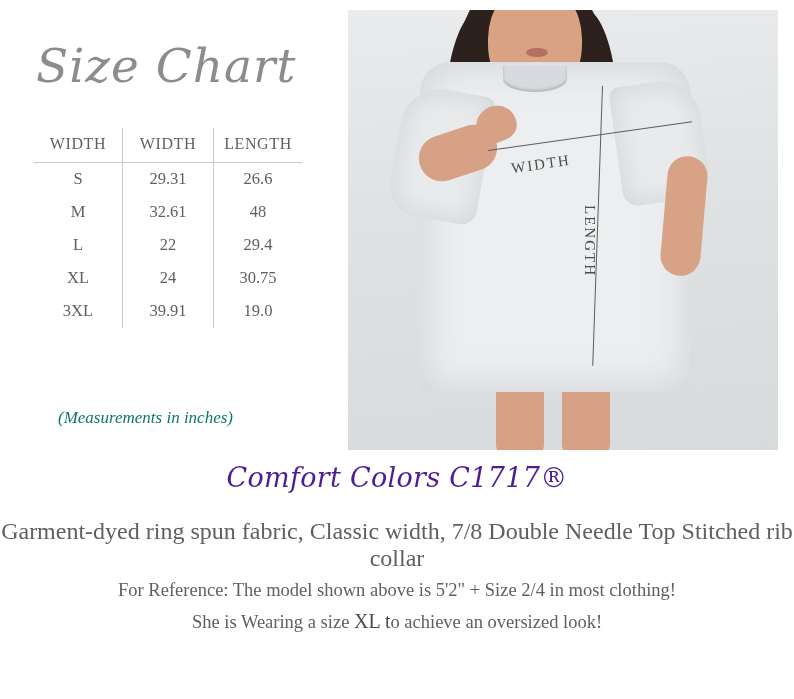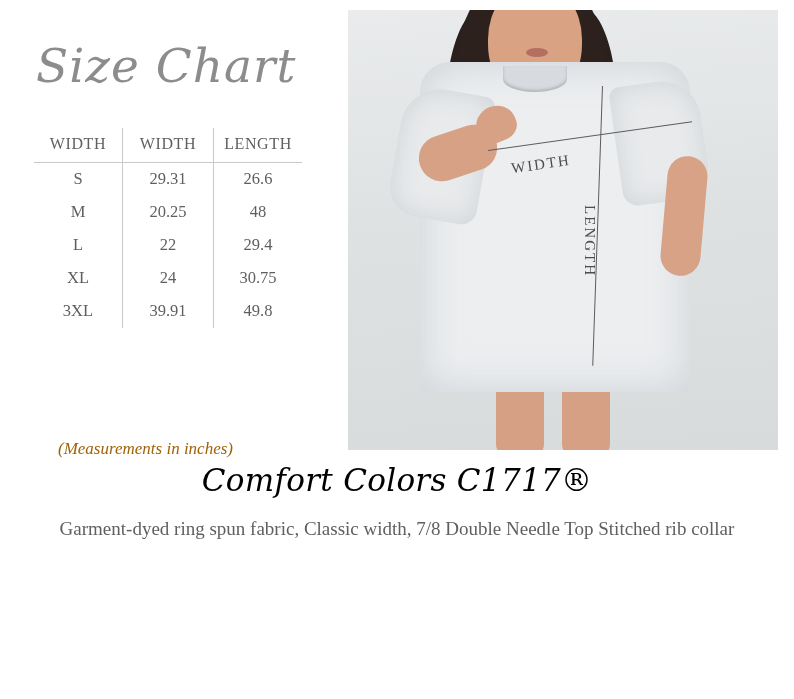--- a/index.html
+++ b/index.html
@@ -80,23 +80,22 @@
     width: 33%;
   }
 
   .measure-note {
     position: absolute;
     left: 58px;
     top: 408px;
     font-family: "Liberation Serif", serif;
     font-style: italic;
     font-size: 17px;
-    color: #a16207;
+    color: #0f766e;
     white-space: nowrap;
-    margin-top: 31px;
   }
 
   
   .photo-frame {
     position: absolute;
     left: 348px;
     top: 10px;
     width: 430px;
     height: 440px;
     background: #dfe3e4;
@@ -299,32 +298,32 @@
 
   
   .product-name {
     position: absolute;
     left: 0;
     right: 0;
     top: 462px;
     text-align: center;
     font-family: "DejaVu Serif", serif;
     font-style: italic;
-    font-size: 31px;
-    color: #000000;
+    font-size: 27px;
+    color: #4c1d95;
     letter-spacing: 0.3px;
   }
   .product-desc {
     position: absolute;
     left: 0;
     right: 0;
     top: 518px;
     text-align: center;
     font-family: "Liberation Serif", serif;
-    font-size: 19px;
+    font-size: 24px;
     color: #5f5f5f;
   }
   .reference-block {
     position: absolute;
     left: 0;
     right: 0;
     top: 575px;
     text-align: center;
     font-family: "Liberation Serif", serif;
     font-size: 18.5px;
@@ -353,37 +352,37 @@
         </tr>
       </thead>
       <tbody>
         <tr>
           <td class="col-size">S</td>
           <td class="col-width">29.31</td>
           <td class="col-length">26.6</td>
         </tr>
         <tr>
           <td class="col-size">M</td>
-          <td class="col-width">20.25</td>
+          <td class="col-width">32.61</td>
           <td class="col-length">48</td>
         </tr>
         <tr>
           <td class="col-size">L</td>
           <td class="col-width">22</td>
           <td class="col-length">29.4</td>
         </tr>
         <tr>
           <td class="col-size">XL</td>
           <td class="col-width">24</td>
           <td class="col-length">30.75</td>
         </tr>
         <tr>
           <td class="col-size">3XL</td>
           <td class="col-width">39.91</td>
-          <td class="col-length">49.8</td>
+          <td class="col-length">19.0</td>
         </tr>
       </tbody>
     </table>
 
     <div class="measure-note">(Measurements in inches)</div>
   </div>
 
   <div class="photo-frame">
     <div class="photo-bg"></div>
     <div class="hair-left"></div>
@@ -403,14 +402,20 @@
     <div class="arm-right"></div>
     <div class="line-width"></div>
     <div class="line-length"></div>
     <div class="label-width">WIDTH</div>
     <div class="label-length">LENGTH</div>
   </div>
 
   <div class="product-name">Comfort Colors C1717®</div>
   <div class="product-desc">Garment-dyed ring spun fabric, Classic width, 7/8 Double Needle Top Stitched rib collar</div>
 
+  <div class="reference-block">
+    <div class="reference-line1">For Reference: The model shown above is 5'2" + Size 2/4 in most clothing!</div>
+    <div class="reference-line2">
+      <span>She is Wearing a size </span><span class="emph">XL t</span><span>o achieve an oversized look!</span>
+    </div>
+  </div>
 
 </div>
 
 </body></html>

